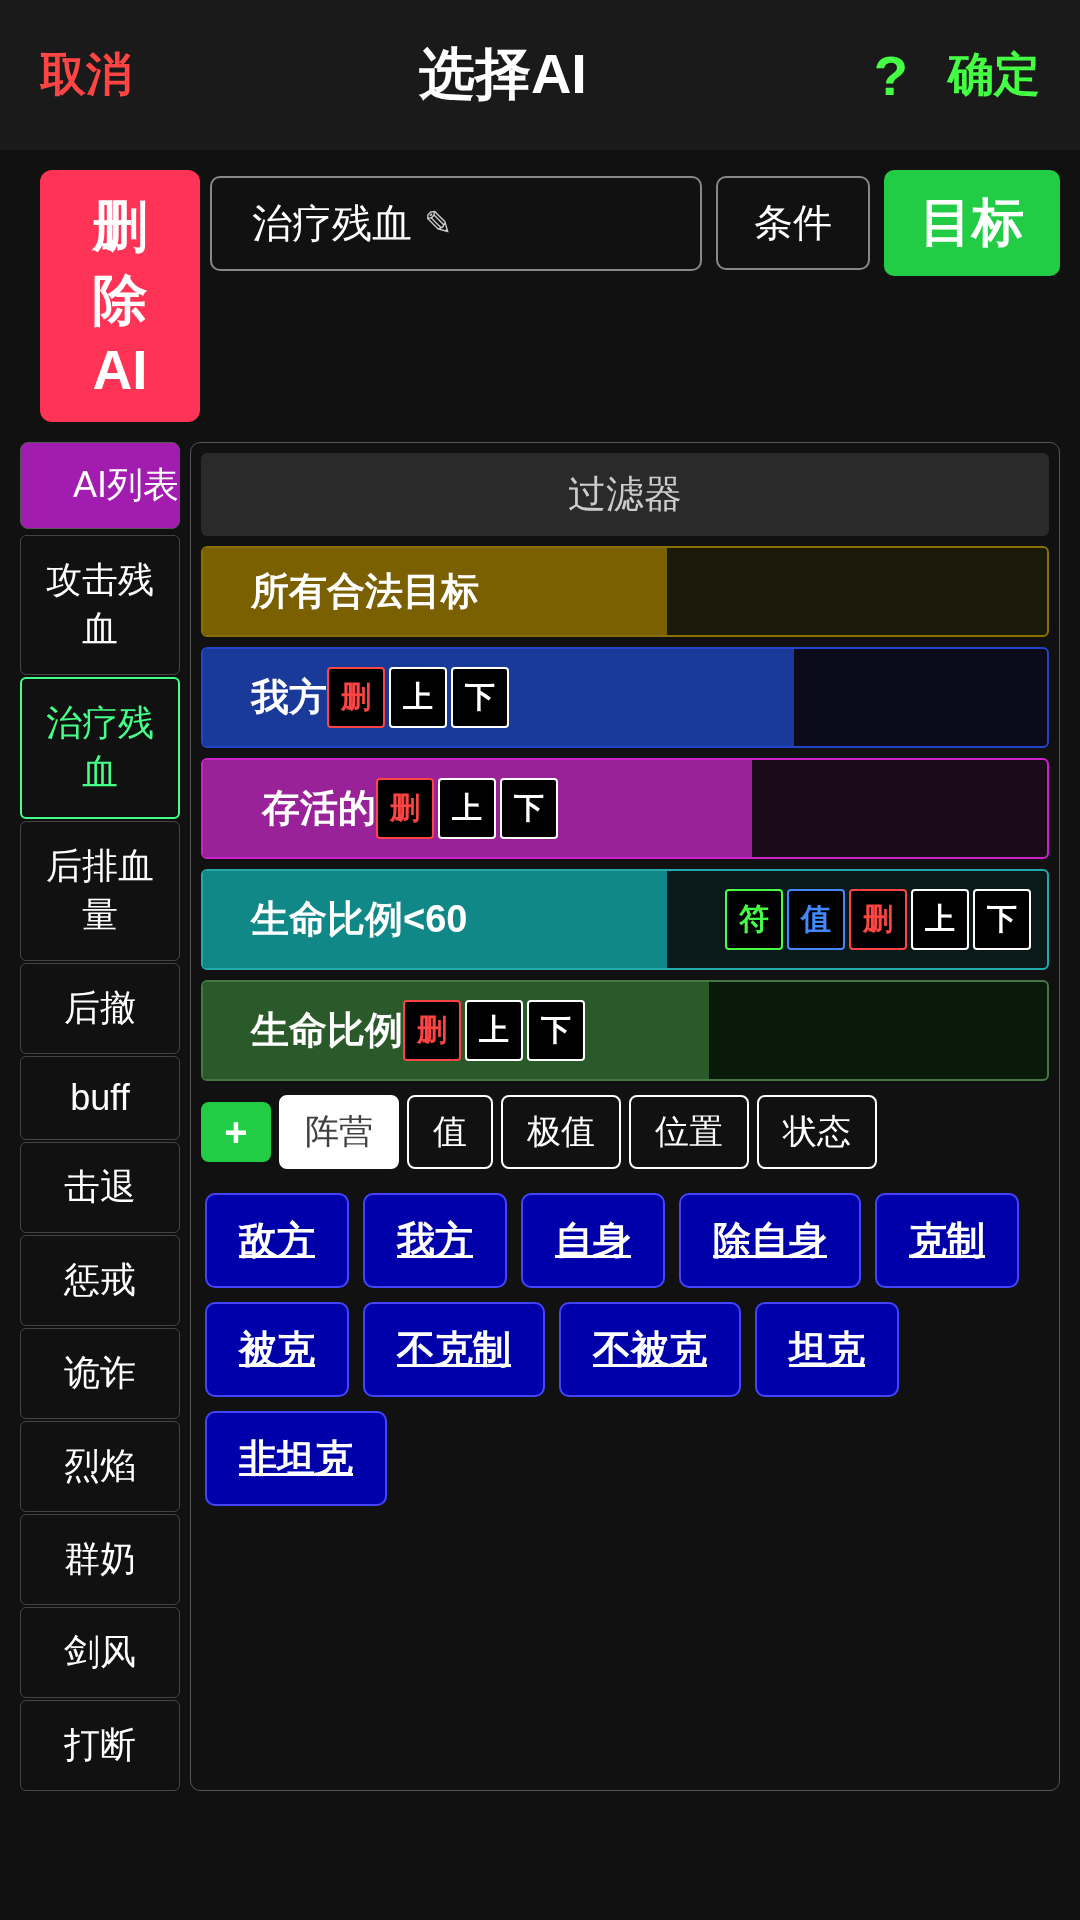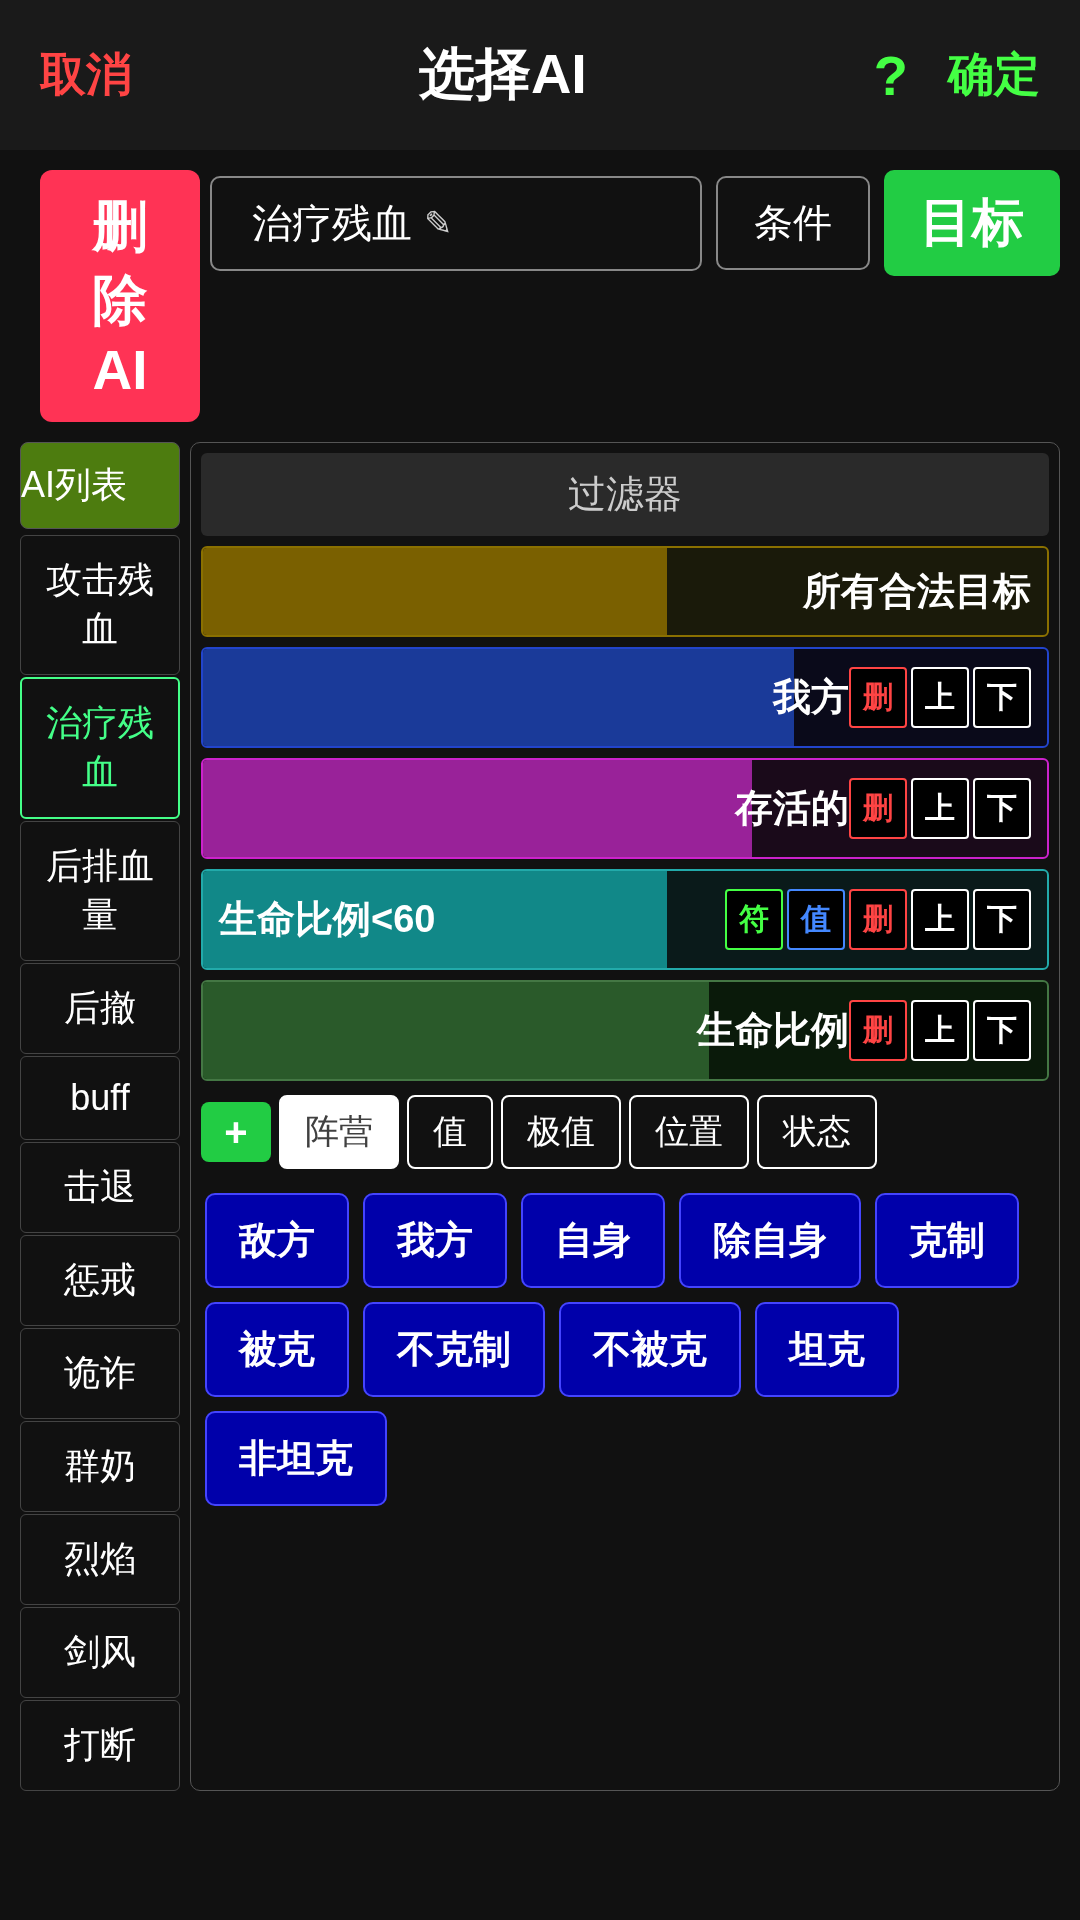--- a/index.html
+++ b/index.html
@@ -118,24 +118,24 @@
 
     
     .sidebar {
       width: 160px;
       flex-shrink: 0;
       display: flex;
       flex-direction: column;
       gap: 2px;
     }
     .sidebar-header {
-      background: #4d7c0f;
+      background: #a21caf;
       border: 1px solid #555;
       border-radius: 8px;
-      text-align: left;
+      text-align: right;
       font-size: 36px;
       color: #fff;
       padding: 18px 0;
       margin-bottom: 4px;
     }
     .sidebar-item {
       background: #111;
       border: 1px solid #444;
       border-radius: 6px;
       text-align: center;
@@ -179,23 +179,24 @@
     
     .filter-row {
       border-radius: 6px;
       padding: 0;
       overflow: hidden;
       position: relative;
     }
     .filter-row-content {
       display: flex;
       align-items: center;
-      justify-content: flex-end;
+      justify-content: flex-start;
       padding: 18px 16px;
       position: relative;
+      margin-left: 32px;
     }
     .filter-row-label {
       font-size: 38px;
       color: #fff;
       font-weight: bold;
       z-index: 1;
       position: relative;
     }
     .filter-row-actions {
       display: flex;
@@ -347,20 +348,21 @@
       background: #0000aa;
       border: 2px solid #4444ff;
       border-radius: 10px;
       color: #fff;
       font-size: 38px;
       font-weight: bold;
       padding: 20px 32px;
       cursor: pointer;
       min-width: 130px;
       text-align: center;
+      text-decoration: underline;
     }
   </style>
 </head>
 <body>
 
 <div class="header">
   <span class="header-cancel">取消</span>
   <span class="header-title">选择AI</span>
   <div class="header-right">
     <span class="header-help">?</span>
@@ -386,22 +388,22 @@
     <div class="sidebar-header">AI列表</div>
 
     <div class="sidebar-item">攻击残血</div>
     <div class="sidebar-item active">治疗残血</div>
     <div class="sidebar-item">后排血量</div>
     <div class="sidebar-item">后撤</div>
     <div class="sidebar-item">buff</div>
     <div class="sidebar-item">击退</div>
     <div class="sidebar-item">惩戒</div>
     <div class="sidebar-item">诡诈</div>
+    <div class="sidebar-item">烈焰</div>
     <div class="sidebar-item">群奶</div>
-    <div class="sidebar-item">烈焰</div>
     <div class="sidebar-item">剑风</div>
     <div class="sidebar-item">打断</div>
   </div>
 
   <div class="content-panel">
 
     <div class="filter-header">过滤器</div>
 
     <div class="filter-row row-all-targets">
       <div class="filter-row-fill"></div>

